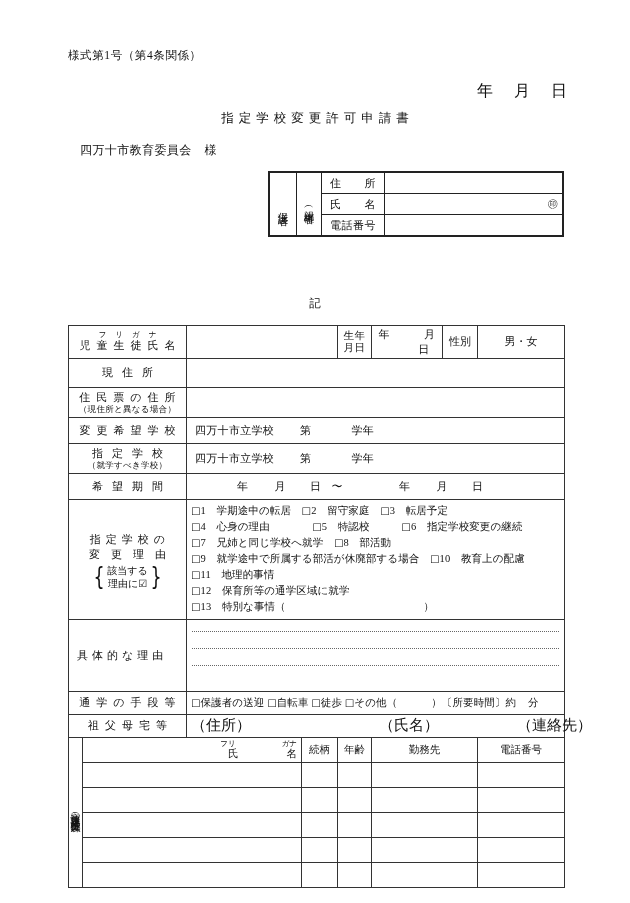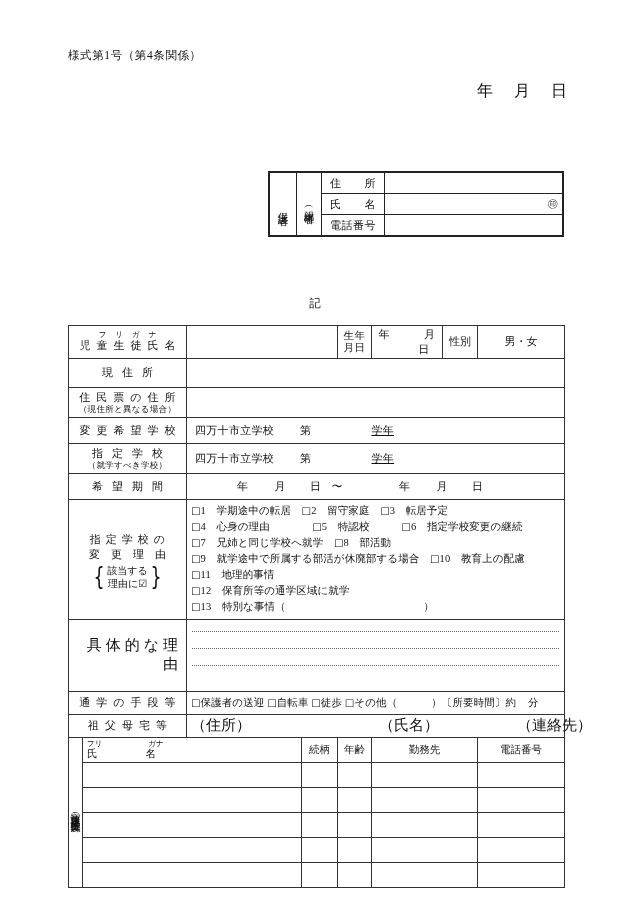--- a/index.html
+++ b/index.html
@@ -199,21 +199,21 @@
   .namefield {
     position: relative;
   }
   .schoolrow {
     font-size: 11px;
     letter-spacing: 0.3px;
   }
   .schoolrow .s1 { margin-left: 4px; }
   .schoolrow .s2 { }
   .schoolrow .s3 { margin-left: 26px; }
-  .schoolrow .s4 { margin-left: 60px; text-decoration: underline; }
+  .schoolrow .s4 { margin-left: 40px; }
 
   .periodrow {
     font-size: 11px;
     text-align: left;
     padding-left: 50px !important;
     letter-spacing: 0.5px;
   }
   .periodrow .g1 { margin-left: 26px; }
   .periodrow .g2 { margin-left: 24px; }
   .periodrow .g3 { margin-left: 10px; }
@@ -260,22 +260,22 @@
     line-height: 1.52;
     vertical-align: top;
     padding: 3px 4px 4px 4px !important;
     letter-spacing: 0.1px;
   }
   .cb { font-family: "DejaVu Sans", sans-serif; font-size: 10px; }
   .reason-body .it { white-space: nowrap; }
 
   
   td.concrete-label {
-    text-align: right;
-    font-size: 15px;
+    text-align: left;
+    font-size: 11px;
   }
   td.concrete-label .wide { letter-spacing: 4px; text-indent: 4px; display:inline-block;}
   td.concrete-body {
     padding: 0 !important;
     vertical-align: middle;
   }
   .dotlines {
     padding: 9px 5px 9px 5px;
   }
   .dotline {
@@ -311,21 +311,21 @@
     text-orientation: upright;
     font-size: 10px;
     line-height: 1.12;
     letter-spacing: 1px;
     display: inline-block;
   }
   .famhdr {
     text-align: center;
     font-size: 10.5px;
   }
-  .namehdr { position: relative; text-align: left; }
+  .namehdr { position: relative; text-align: right; }
   .namehdr .row1 {
     display: block;
     font-size: 7.5px;
     line-height: 1.1;
   }
   .namehdr .row1 .a { margin-right: 46px; }
   .namehdr .row2 { display: block; font-size: 10.5px; line-height: 1.15;}
   .namehdr .row2 .a { margin-right: 48px; }
   td.fam-cell { height: 22px; }
 </style>
@@ -335,21 +335,25 @@
 <div class="page">
 
   <div class="form-code">様式第1号（第4条関係）</div>
 
   <div class="date-line">
     <span>年</span>
     <span>月</span>
     <span>日</span>
   </div>
 
-
+  <div class="doc-title">指定学校変更許可申請書</div>
+
+  <div class="addressee">
+    <span>四万十市教育委員会</span><span class="sama">様</span>
+  </div>
 
   <div class="guardian-box">
     <table class="guardian">
       <tbody>
           <tr>
         <td class="g-side" rowspan="3">
           <span class="vert">保護者</span>
         </td>
         <td class="g-side2" rowspan="3">
           <span class="vert">（親権者）</span>

